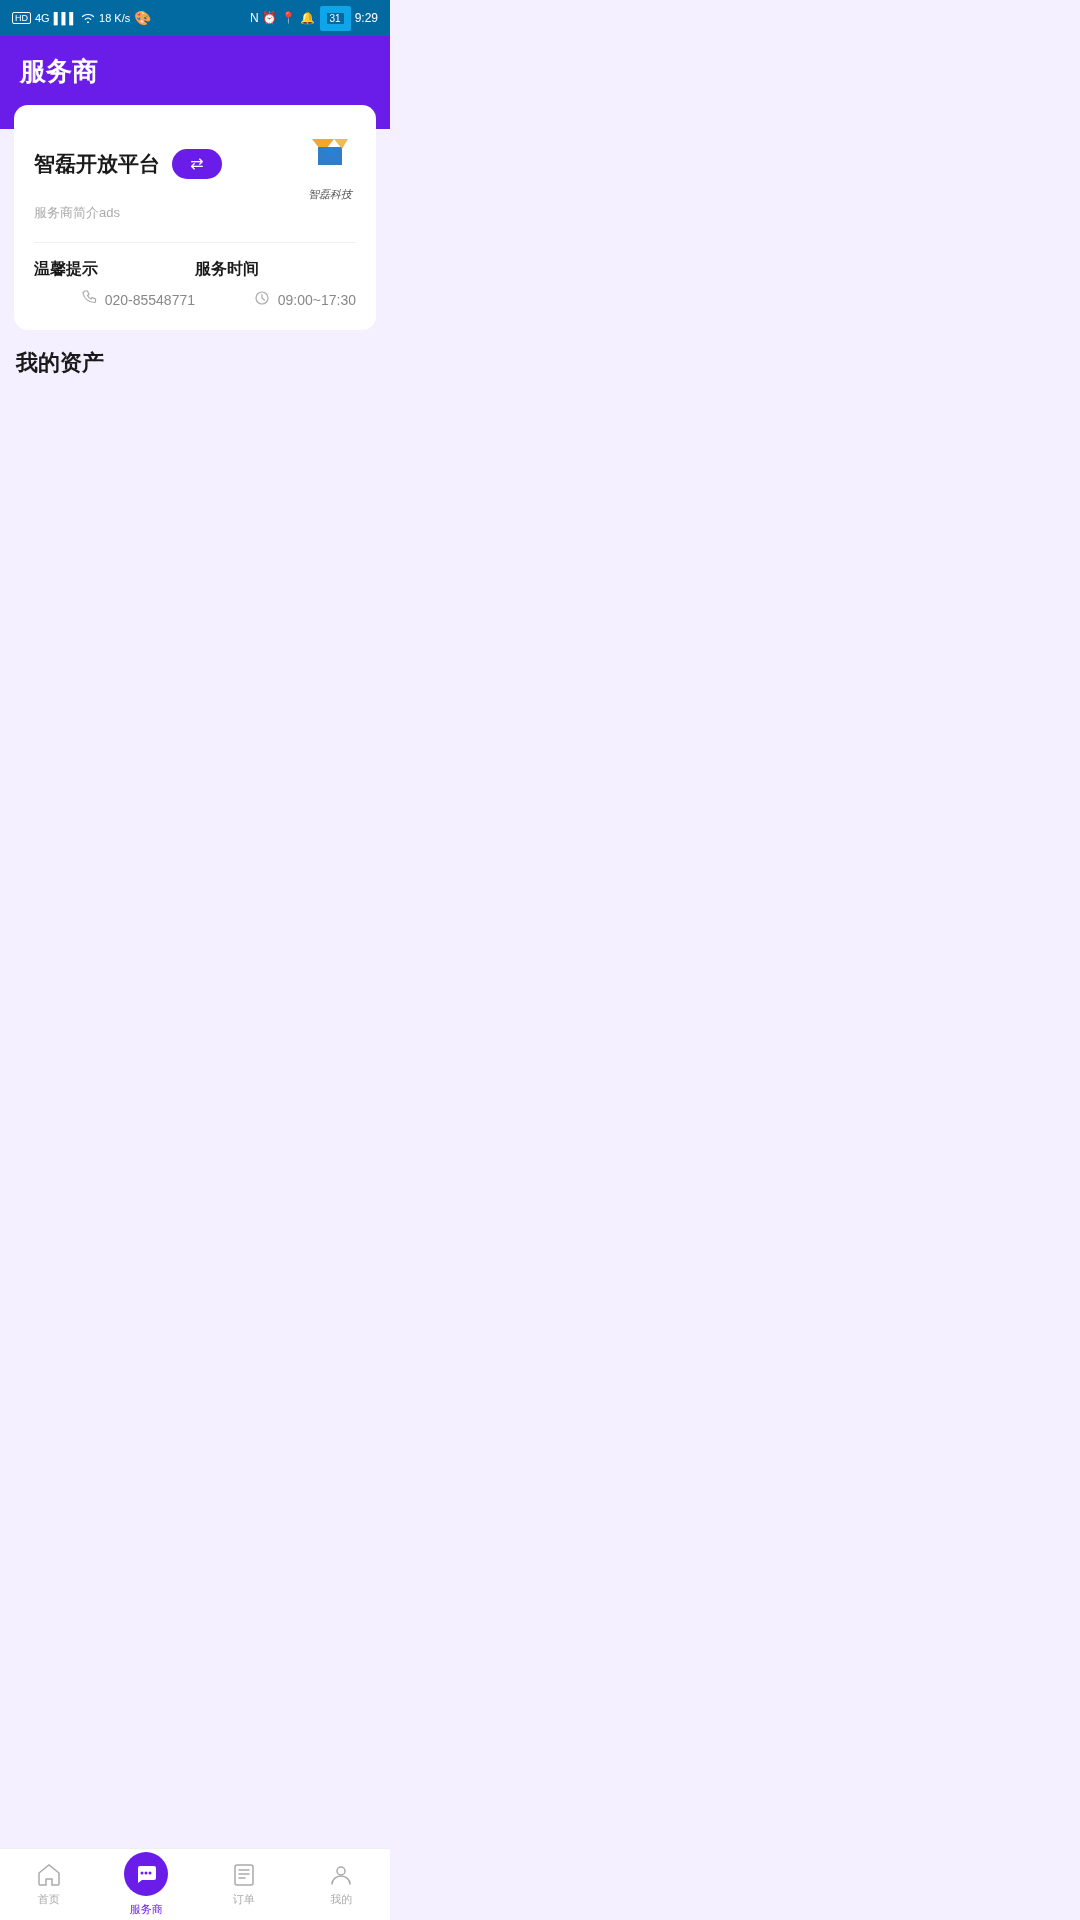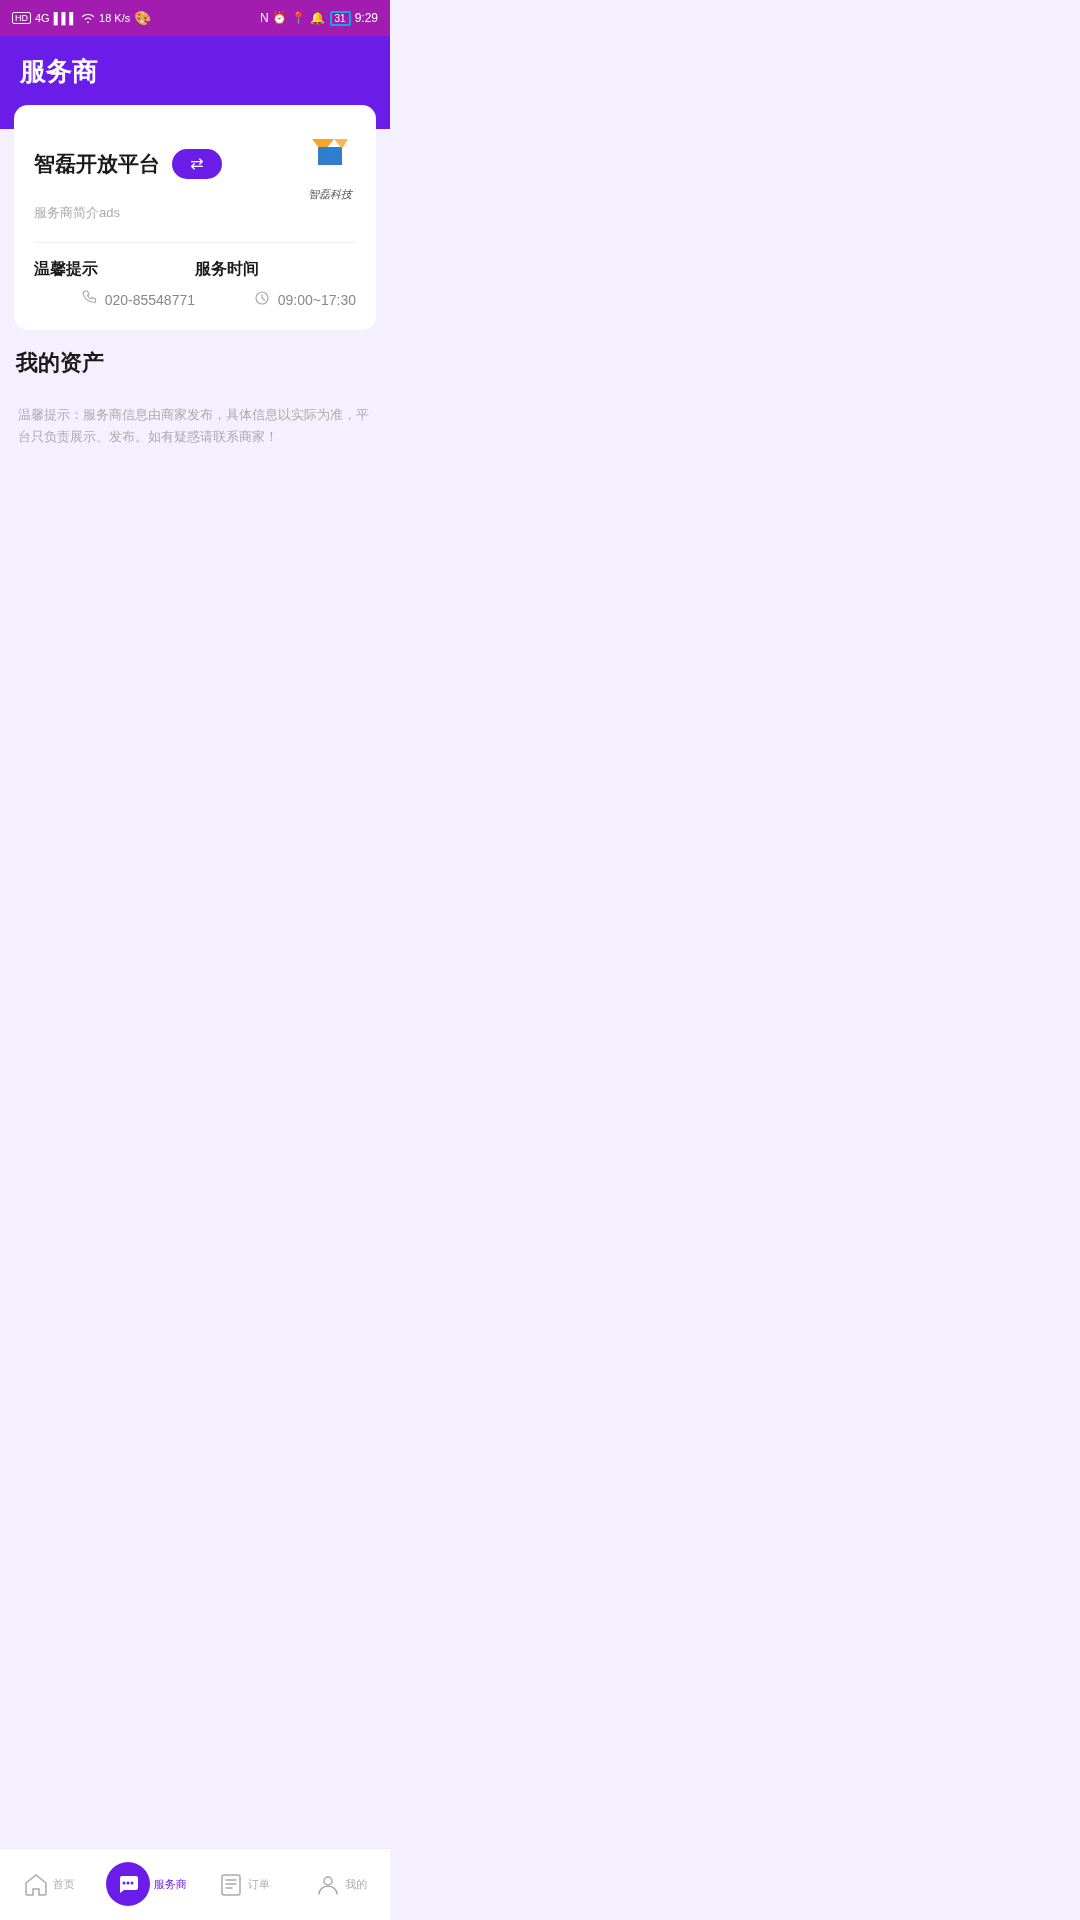--- a/index.html
+++ b/index.html
@@ -9,21 +9,21 @@
       width: 390px;
       min-height: 100vh;
       background: #f5f0ff;
       font-family: -apple-system, "PingFang SC", "Microsoft YaHei", sans-serif;
       position: relative;
       overflow-x: hidden;
     }
 
     
     .status-bar {
-      background: #a21caf;
+      background: #0369a1;
       height: 36px;
       display: flex;
       align-items: center;
       justify-content: space-between;
       padding: 0 12px;
       color: #fff;
       font-size: 11px;
     }
     .status-left {
       display: flex;
@@ -206,20 +206,21 @@
       width: 390px;
       height: 72px;
       background: #fff;
       border-top: 1px solid #eee;
       display: flex;
       align-items: center;
     }
     .nav-item {
       flex: 1;
       display: flex;
+      flex-direction: column;
       align-items: center;
       justify-content: center;
       gap: 4px;
       cursor: pointer;
     }
     .nav-label {
       font-size: 11px;
       color: #aaa;
     }
     .nav-label.active {
@@ -254,21 +255,21 @@
       </svg>
     </span>
     <span>18 K/s</span>
     <span style="font-size:14px;">🎨</span>
   </div>
   <div class="status-right">
     <span>N</span>
     <span>⏰</span>
     <span>📍</span>
     <span>🔔</span>
-    <span style="border:2px solid #0ea5e9;padding:0 3px;border-radius:2px;font-size:10px;">31</span>
+    <span style="border:7px solid #0ea5e9;padding:0 3px;border-radius:2px;font-size:10px;">31</span>
     <span>9:29</span>
   </div>
 </div>
 
 <div class="header">
   <h1 class="header-title">服务商</h1>
 </div>
 
 <div class="main-content">
 
@@ -323,21 +324,20 @@
         </div>
       </div>
     </div>
   </div>
 
   <div>
     <div class="section-title">我的资产</div>
 
   </div>
 
-  <p class="notice-text">温馨提示：服务商信息由商家发布，具体信息以实际为准，平台只负责展示、发布。如有疑惑请联系商家！</p>
 
 </div>
 
 <div style="height: 80px;"></div>
 
 <nav class="bottom-nav">
 
   <div class="nav-item">
     <svg width="26" height="26" viewBox="0 0 26 26" fill="none">
       <path d="M3 11L13 3l10 8v11a1 1 0 0 1-1 1H16v-6h-6v6H4a1 1 0 0 1-1-1V11z" stroke="#aaa" stroke-width="1.5" fill="none"></path>

